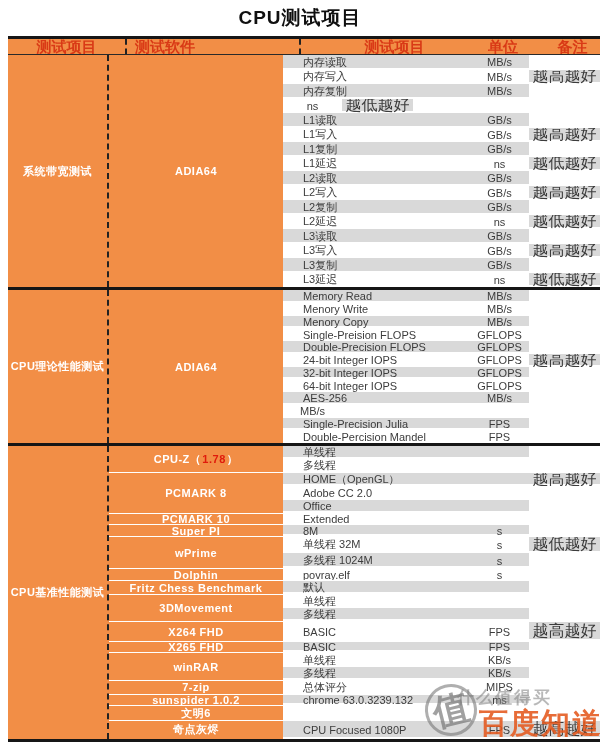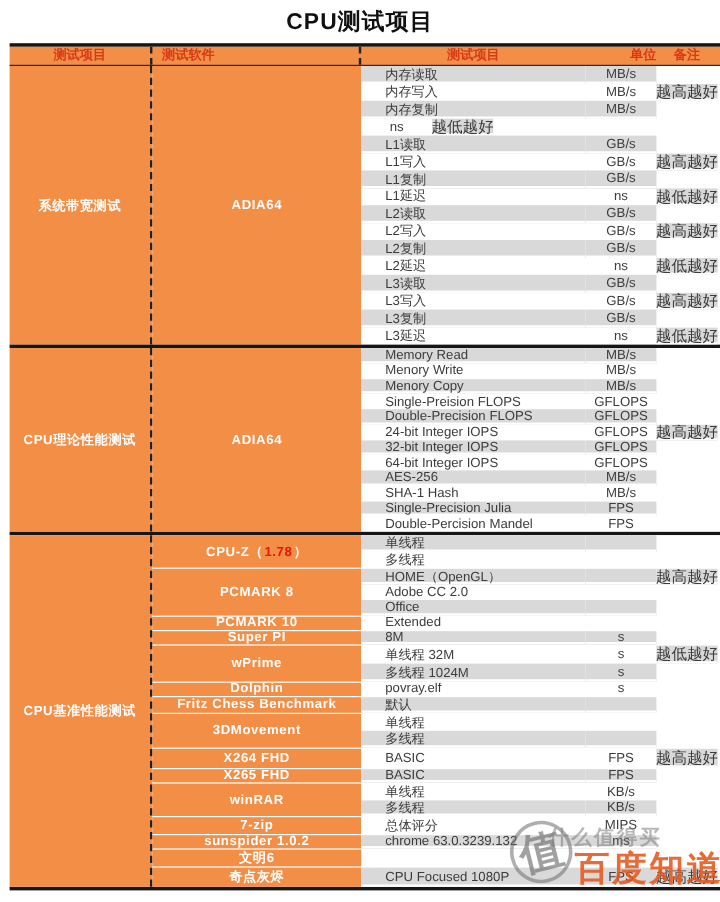--- a/index.html
+++ b/index.html
@@ -21,27 +21,27 @@
     font-size:19px;font-weight:bold;color:#101010;letter-spacing:1px;
   }
   .table{
     position:absolute;left:8px;top:36px;width:592px;
     border-top:3px solid var(--line);
     border-bottom:3px solid var(--line);
   }
   .header-row{
     display:flex;height:16px;background:var(--orange);
     border-bottom:1px solid #2a2a2a;
-    color:var(--header-red);font-weight:bold;font-size:11px;line-height:15px;
+    color:var(--header-red);font-weight:bold;font-size:15px;line-height:15px;
   }
   .hc{white-space:nowrap;overflow:hidden;}
   .hc.c1{width:119px;text-align:center;border-right:2px dashed #222;}
   .hc.c2{width:174px;padding-left:8px;border-right:2px dashed #222;}
   .hc.c3{width:187px;text-align:center;}
-  .hc.c4{width:59px;text-align:right;}
+  .hc.c4{width:59px;text-align:left;}
   .hc.c5{width:51px;text-align:center;}
   .section{display:flex;}
   .section + .section{border-top:3px solid var(--line);}
   .section:nth-child(1){height:232px;}
   .section:nth-child(2){height:156px;}
   .section:nth-child(3){height:296px;}
   .cat{
     width:119px;background:var(--orange);color:#fff;font-weight:bold;font-size:11px;
     display:flex;align-items:center;justify-content:center;text-align:center;
     border-right:2px dashed #222;letter-spacing:0.5px;
@@ -53,21 +53,21 @@
     width:174px;background:var(--orange);color:#fff;font-weight:bold;font-size:11px;
     display:flex;align-items:center;justify-content:center;text-align:center;
     white-space:nowrap;overflow:hidden;letter-spacing:0.5px;
   }
   .sw .red{color:#E01B0C;padding:0 1px;}
   .rows{flex:1;display:flex;flex-direction:column;background:#fff;}
   .row{flex:1;display:flex;font-size:11px;color:var(--ink);min-height:0;}
   .cell{display:flex;align-items:center;white-space:nowrap;overflow:hidden;}
   .item{width:187px;padding-left:20px;}
   .unit{width:59px;justify-content:center;}
-  .remark{width:51px;justify-content:center;font-size:13px;letter-spacing:0;}
+  .remark{width:71px;justify-content:center;font-size:16px;letter-spacing:0;}
   .gray{background:var(--stripe);box-shadow:inset 0 -2px 0 #fff;}
   .remark.filled{background:var(--stripe);box-shadow:inset 0 -2px 0 #fff;color:var(--ink);}
   .watermark{
     position:absolute;left:423px;top:680px;width:177px;height:72px;
     pointer-events:none;
   }
   .stamp{
     position:absolute;left:2px;top:4px;width:52px;height:52px;border-radius:50%;
     border:3px solid rgba(110,110,110,0.55);color:rgba(110,110,110,0.65);
     display:flex;align-items:center;justify-content:center;
@@ -232,21 +232,20 @@
                 <div class="cell item">64-bit Integer IOPS</div>
                 <div class="cell unit">GFLOPS</div>
                 <div class="cell remark"></div>
               </div>
               <div class="row">
                 <div class="cell item gray">AES-256</div>
                 <div class="cell unit gray">MB/s</div>
                 <div class="cell remark"></div>
               </div>
               <div class="row">
-                <div class="cell item">SHA-1 Hash</div>
                 <div class="cell unit">MB/s</div>
                 <div class="cell remark"></div>
               </div>
               <div class="row">
                 <div class="cell item gray">Single-Precision Julia</div>
                 <div class="cell unit gray">FPS</div>
                 <div class="cell remark"></div>
               </div>
               <div class="row">
                 <div class="cell item">Double-Percision Mandel</div>

